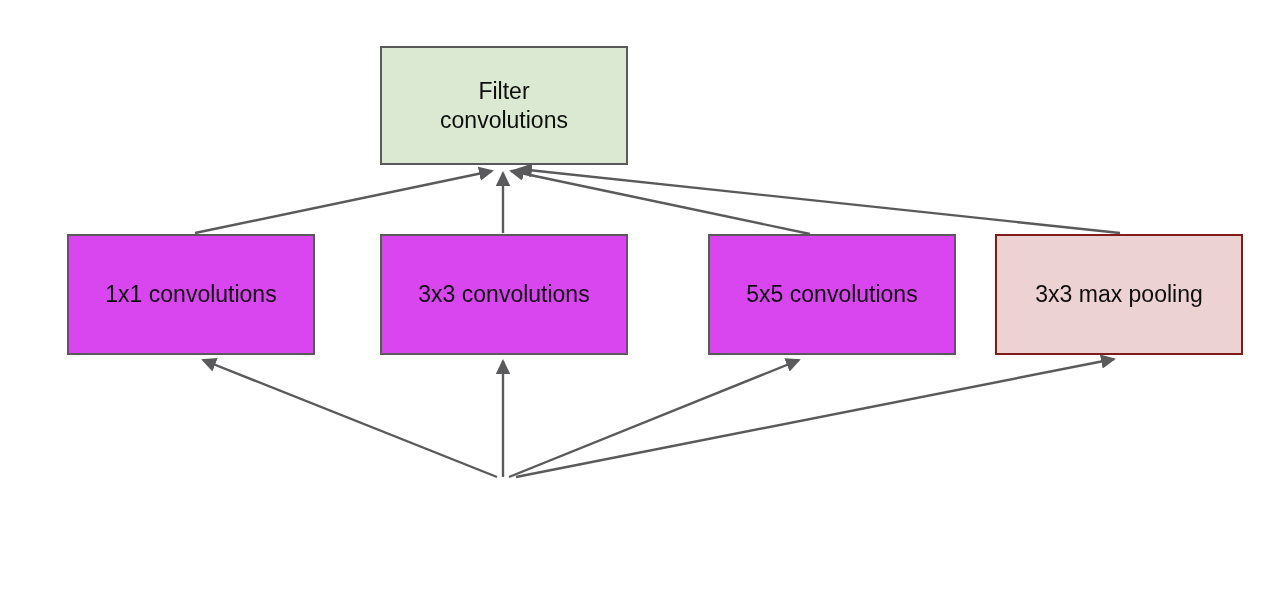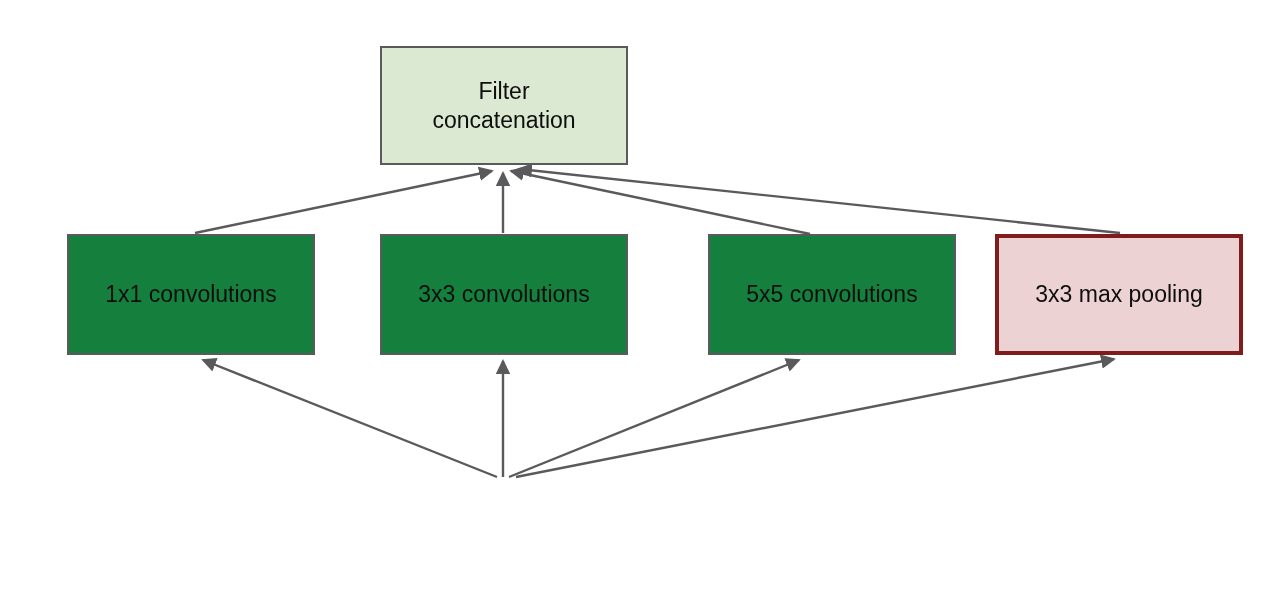--- a/index.html
+++ b/index.html
@@ -35,26 +35,26 @@
   }
   .node .label {
     display: inline-block;
     max-width: 210px;
   }
   .node.green {
     background: #dbe8d2;
     border: 2px solid #5a5a5c;
   }
   .node.blue {
-    background: #15803d;
+    background: #d946ef;
     border: 2px solid #5a5a5c;
   }
   .node.pink {
     background: #edd2d3;
-    border: 4px solid #7f1d1d;
+    border: 2px solid #7f1d1d;
   }
   
   .node.filter-concat .label { max-width: 175px; }
 
   .node.filter-concat { left: 380px; top: 46px;  width: 248px; height: 119px; }
   .node.conv1         { left: 67px;  top: 234px; width: 248px; height: 121px; }
   .node.conv3         { left: 380px; top: 234px; width: 248px; height: 121px; }
   .node.conv5         { left: 692px; top: 234px; width: 248px; height: 121px; margin-left: 16px; }
   .node.maxpool       { left: 995px; top: 234px; width: 248px; height: 121px; }
   .node.prev          { left: 380px; top: 478px; width: 248px; height: 120px; }
@@ -76,21 +76,21 @@
     <line x1="810" y1="234" x2="511" y2="171" stroke="#5a5a5c" stroke-width="2.4" marker-end="url(#arrowhead)"></line>
     <line x1="1120" y1="233" x2="519" y2="169" stroke="#5a5a5c" stroke-width="2.4" marker-end="url(#arrowhead)"></line>
 
     <line x1="497" y1="477" x2="203" y2="360" stroke="#5a5a5c" stroke-width="2.4" marker-end="url(#arrowhead)"></line>
     <line x1="503" y1="477" x2="503" y2="361" stroke="#5a5a5c" stroke-width="2.4" marker-end="url(#arrowhead)"></line>
     <line x1="509" y1="477" x2="799" y2="360" stroke="#5a5a5c" stroke-width="2.4" marker-end="url(#arrowhead)"></line>
     <line x1="516" y1="477" x2="1114" y2="359" stroke="#5a5a5c" stroke-width="2.4" marker-end="url(#arrowhead)"></line>
   </svg>
 
   <div class="node green filter-concat">
-    <span class="label">Filter concatenation</span>
+    <span class="label">Filter convolutions</span>
   </div>
 
   <div class="node blue conv1">
     <span class="label">1x1 convolutions</span>
   </div>
 
   <div class="node blue conv3">
     <span class="label">3x3 convolutions</span>
   </div>
 

